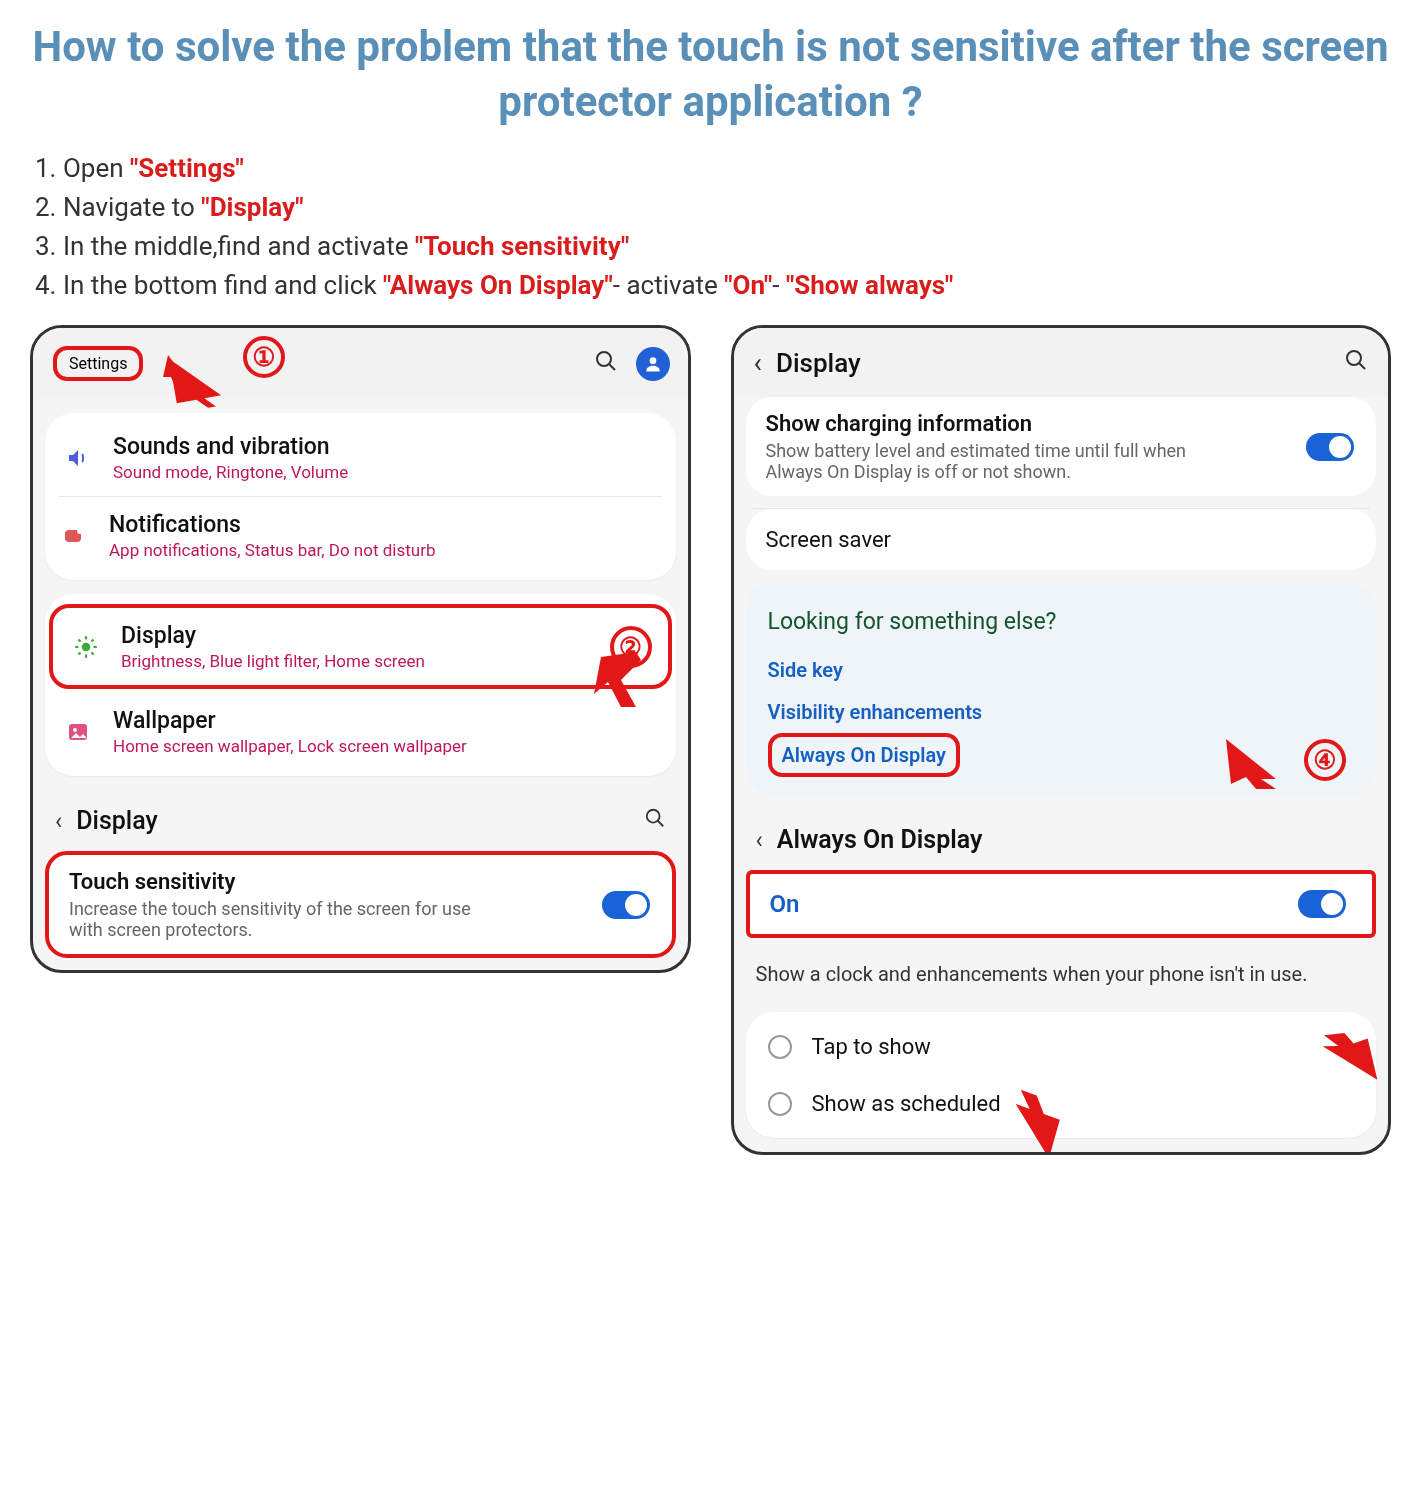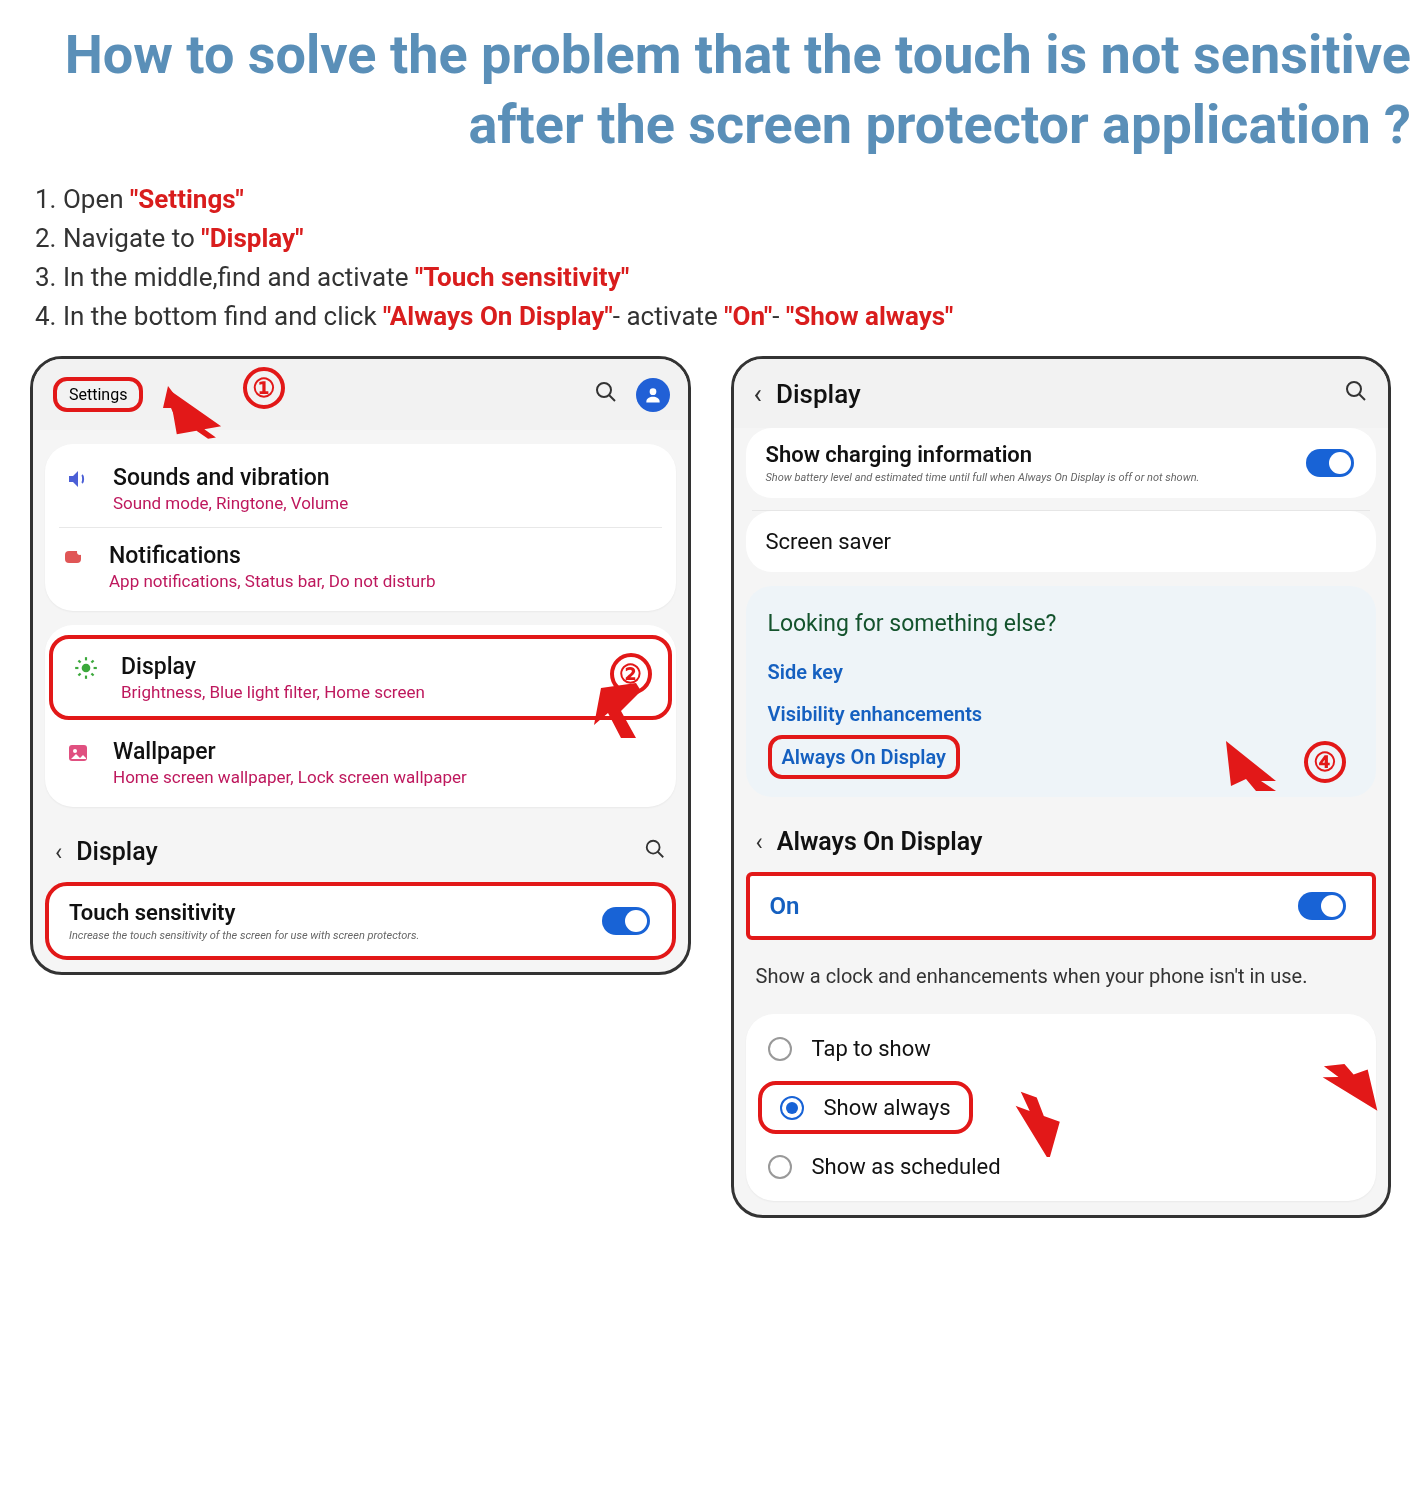--- a/index.html
+++ b/index.html
@@ -1,52 +1,52 @@
 <!DOCTYPE html>
 <html><head>
 <meta charset="utf-8">
 <style>
 * { box-sizing: border-box; margin: 0; padding: 0; }
 body { font-family: -apple-system, BlinkMacSystemFont, "Segoe UI", Roboto, Arial, sans-serif; background: #fff; width: 1421px; padding: 10px; }
-.title { color: #5a8fb8; font-size: 54px; font-weight: bold; text-align: right; margin: 10px 0 20px; line-height: 1.3; }
+.title { color: #5a8fb8; font-size: 42px; font-weight: bold; text-align: center; margin: 10px 0 20px; line-height: 1.3; }
 .steps { font-size: 26px; color: #333; margin: 0 25px 20px; line-height: 1.5; }
 .steps .red { color: #d91d1d; font-weight: bold; }
 .columns { display: flex; gap: 40px; padding: 0 20px; }
 .col { flex: 1; }
 
 
 .phone { border: 3px solid #333; border-radius: 32px; background: #f5f5f5; overflow: hidden; position: relative; margin-bottom: 18px; }
 .phone-header { display: flex; align-items: center; padding: 18px 20px; background: #f2f2f2; position: relative; }
 .phone-header .title-text { font-size: 26px; font-weight: 500; color: #111; }
 .back-chevron { font-size: 28px; color: #333; margin-right: 14px; }
 .search-icon { position: absolute; right: 70px; font-size: 24px; color: #333; }
 .search-icon.right20 { right: 20px; }
 .avatar { position: absolute; right: 18px; width: 34px; height: 34px; border-radius: 50%; background: #2160d6; display: flex; align-items: center; justify-content: center; color: #fff; font-size: 20px; }
 
 .card { background: #fff; margin: 14px 12px; border-radius: 28px; padding: 6px 0; box-shadow: 0 1px 2px rgba(0,0,0,0.05); position: relative; }
-.row { display: flex; align-items: flex-start; padding: 14px 18px; position: relative; }
+.row { display: flex; align-items: center; padding: 14px 18px; position: relative; }
 .row + .row { border-top: 1px solid #e8e8e8; margin: 0 14px; padding-left: 4px; padding-right: 4px; }
 .row + .row .row-icon { margin-left: -4px; }
 .row-icon { width: 30px; height: 30px; margin-right: 20px; display: flex; align-items: center; justify-content: center; font-size: 20px; }
 .row-text .row-title { font-size: 23px; color: #111; font-weight: 500; }
 .row-text .row-sub { font-size: 17px; color: #be185d; margin-top: 2px; }
 
 .box-red { border: 4px solid #e21818; border-radius: 18px; }
 .number-badge { width: 42px; height: 42px; border: 4px solid #e21818; border-radius: 50%; display: inline-flex; align-items: center; justify-content: center; color: #e21818; font-size: 26px; font-weight: bold; }
 .arrow { position: absolute; z-index: 10; }
 .arrow svg { display: block; }
 
 .section-header { display: flex; align-items: center; padding: 16px 22px; background: #f5f5f5; }
 .section-header .chev { font-size: 24px; color: #333; margin-right: 14px; }
 .section-header .txt { font-size: 25px; color: #111; font-weight: 500; }
 .section-header .srch { margin-left: auto; font-size: 22px; color: #333; }
 
 .setcard { background: #fff; margin: 0 12px 12px; border-radius: 26px; padding: 14px 20px; position: relative; }
 .setcard .st-title { font-size: 22px; font-weight: 600; color: #111; }
-.setcard .st-sub { font-size: 11px; color: #666; margin-top: 4px; max-width: 74%; font-style: italic; }
+.setcard .st-sub { font-size: 18px; color: #666; margin-top: 4px; max-width: 74%; }
 .toggle { position: absolute; right: 22px; top: 50%; transform: translateY(-50%); width: 48px; height: 28px; border-radius: 14px; background: #1863d6; }
 .toggle::after { content: ""; position: absolute; right: 3px; top: 3px; width: 22px; height: 22px; border-radius: 50%; background: #fff; }
 
 .lookingcard { background: #eef4f8; margin: 14px 12px; border-radius: 26px; padding: 24px 22px 18px; }
 .lookingcard .look-title { font-size: 23px; color: #14532d; margin-bottom: 14px; }
 .lookingcard .link { color: #1560c0; font-size: 20px; font-weight: 600; padding: 9px 0; display: block; }
 
 .radio-row { display: flex; align-items: center; padding: 16px 22px; }
 .radio-row .circle { width: 24px; height: 24px; border: 2px solid #999; border-radius: 50%; margin-right: 20px; display: flex; align-items: center; justify-content: center; }
 .radio-row .circle.sel { border-color: #1863d6; }
@@ -248,24 +248,20 @@
       </span>
 
       <div class="info-text">Show a clock and enhancements when your phone isn't in use.</div>
 
       <div class="card" style="margin-top:6px;">
         <div class="radio-row">
           <span class="circle"></span>
           <span class="rtxt">Tap to show</span>
         </div>
         <div class="pos-rel">
-          <div class="radio-row box-red" style="border-radius:18px; margin:4px 12px; display:inline-flex; padding:10px 18px;">
-            <span class="circle sel"></span>
-            <span class="rtxt">Show always</span>
-          </div>
           <span class="arrow" style="left:250px; top:10px;">
             <svg width="70" height="70">
                 <polygon points="5,5 55,45 40,45 55,60 38,60 25,45 8,45" fill="#e21818" transform="rotate(-160 35 35)"></polygon>
               </svg>
           </span>
         </div>
         <div class="radio-row">
           <span class="circle"></span>
           <span class="rtxt">Show as scheduled</span>
         </div>

